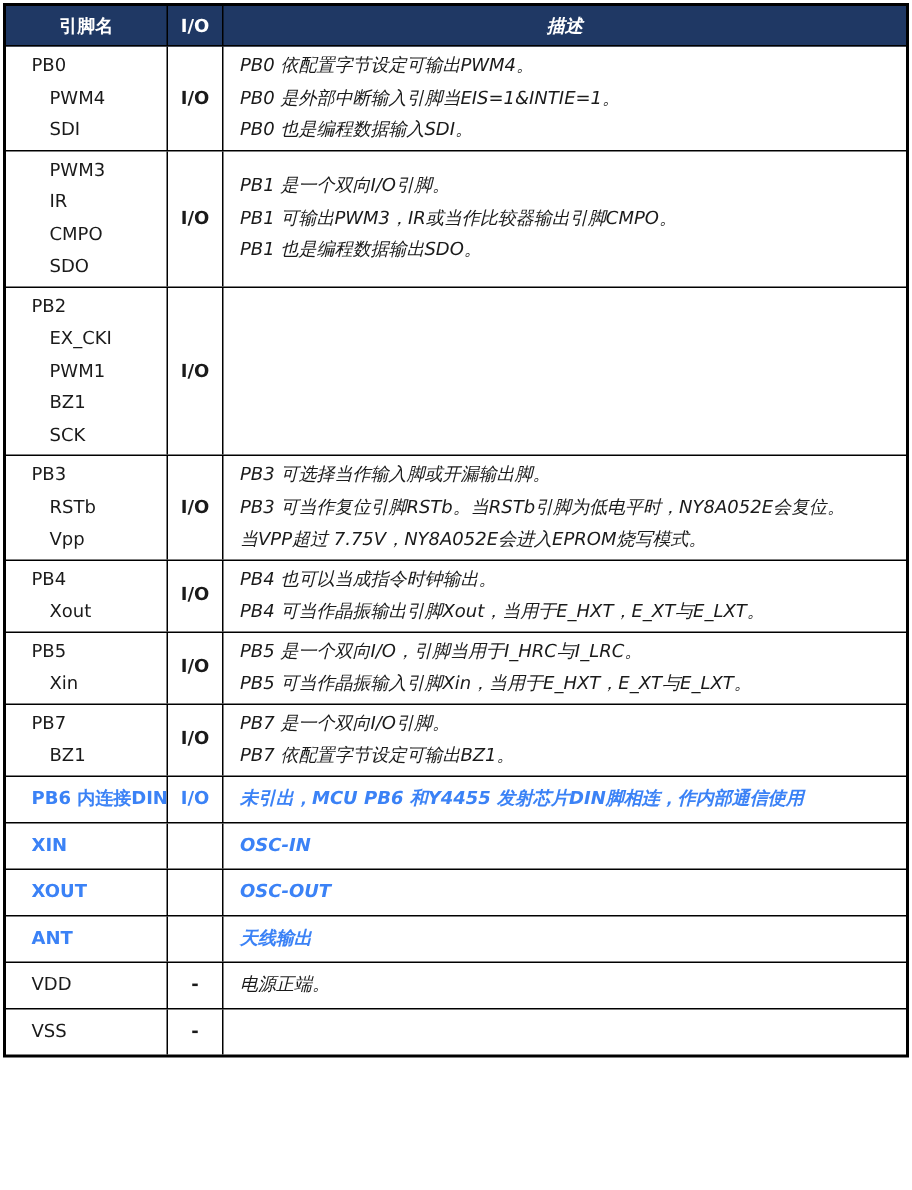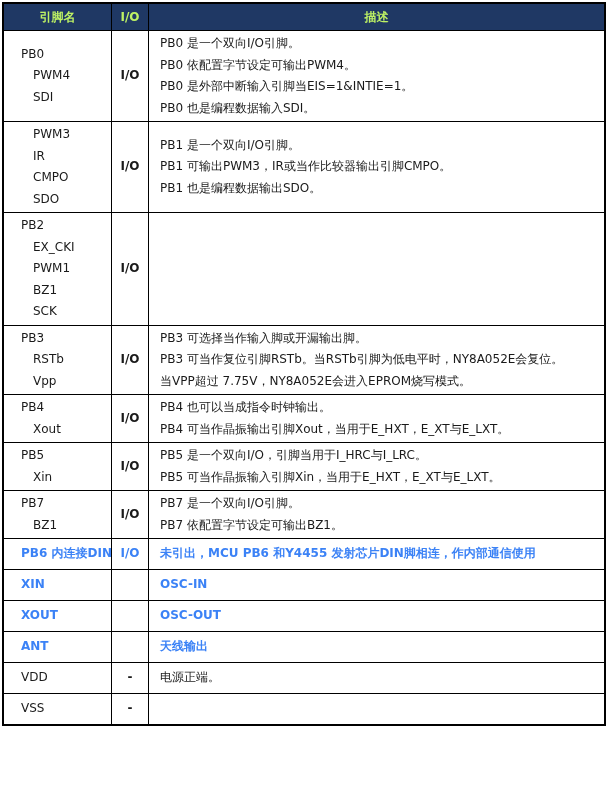--- a/index.html
+++ b/index.html
@@ -40,28 +40,29 @@
     border-right: 1px solid #000000;
   }
   .io-cell {
     width: 37px;
     border-right: 1px solid #000000;
     align-items: center;
     text-align: center;
   }
   .desc-cell {
     flex: 1;
+    font-style: italic;
   }
   .header-row {
     background: #1F3864;
     min-height: 26px;
     border-bottom: 1px solid #000000;
   }
   .header-row .cell {
-    color: #bef264;
+    color: #ffffff;
     font-weight: bold;
     font-size: 12px;
     align-items: center;
     text-align: center;
     justify-content: center;
   }
   .line {
     font-size: 12px;
     line-height: 21.5px;
     color: #1a1a1a;
@@ -95,21 +96,20 @@
         <div class="row">
           <div class="cell pin-cell">
             <div class="line pin-line">PB0</div>
             <div class="line pin-line sub">PWM4</div>
             <div class="line pin-line sub">SDI</div>
           </div>
           <div class="cell io-cell">
             <div class="io-text">I/O</div>
           </div>
           <div class="cell desc-cell">
-            <div class="line desc-line">PB0 是一个双向I/O引脚。</div>
             <div class="line desc-line">PB0 依配置字节设定可输出PWM4。</div>
             <div class="line desc-line">PB0 是外部中断输入引脚当EIS=1&amp;INTIE=1。</div>
             <div class="line desc-line">PB0 也是编程数据输入SDI。</div>
           </div>
         </div>
         <div class="row">
           <div class="cell pin-cell">
             <div class="line pin-line sub">PWM3</div>
             <div class="line pin-line sub">IR</div>
             <div class="line pin-line sub">CMPO</div>

